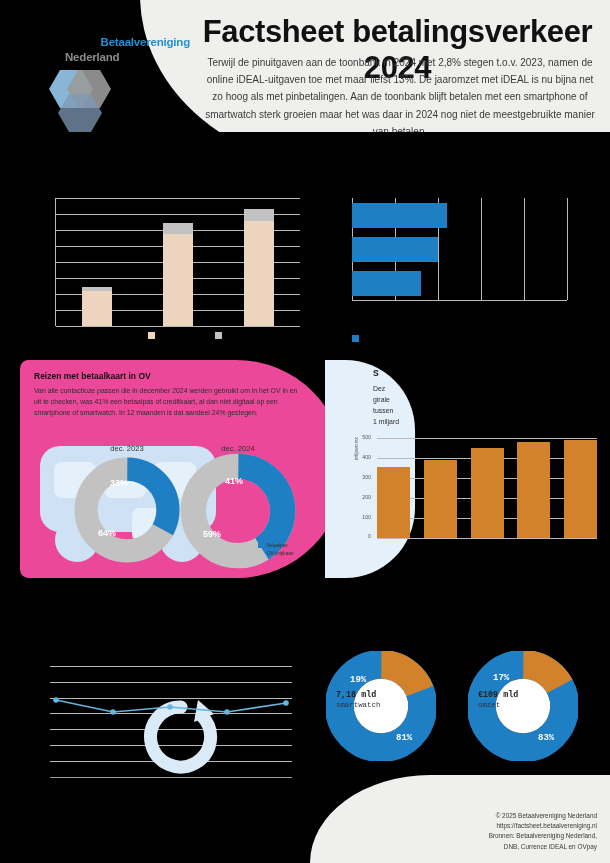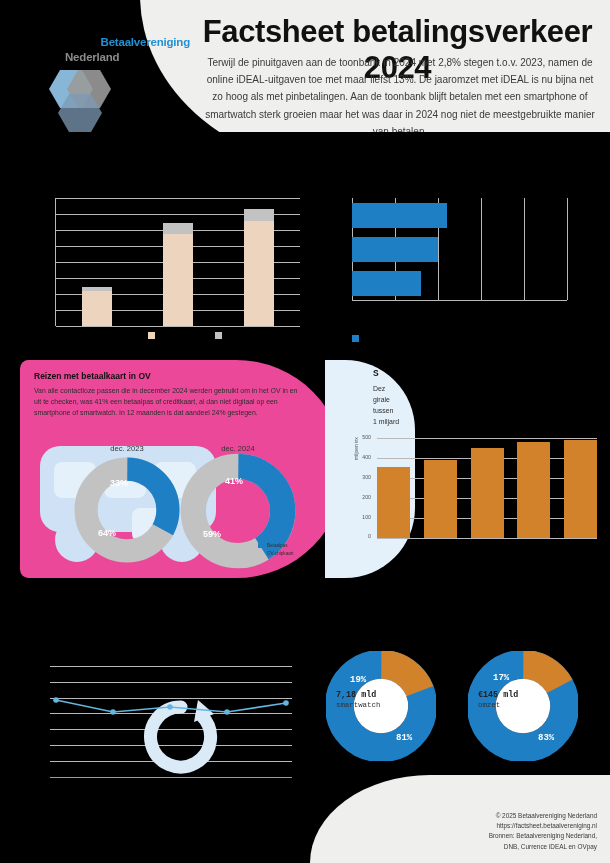--- a/index.html
+++ b/index.html
@@ -362,21 +362,21 @@
     </div>
 
     <svg width="110" height="110" style="position:absolute; left:150px; top:6px;" viewBox="0 0 42 42">
       <circle cx="21" cy="21" r="15.915" fill="transparent" stroke="#1f7fc4" stroke-width="11"></circle>
       <circle cx="21" cy="21" r="15.915" fill="transparent" stroke="#d1822a" stroke-width="11" stroke-dasharray="17 83" stroke-dashoffset="25"></circle>
       <circle cx="21" cy="21" r="10.4" fill="#ffffff"></circle>
     </svg>
     <div class="pct-in" style="left:175px; top:28px;">17%</div>
     <div class="pct-in" style="left:220px; top:88px;">83%</div>
     <div class="s5-cap-b" style="left:160px; top:45px;">
-      <span class="s5-cap-strong">€145 mld</span>
+      <span class="s5-cap-strong">€109 mld</span>
       <span>omzet</span>
     </div>
 
     <div class="s5-legend">
       <span class="legend-sw" style="background:#1f7fc4"></span>
       <span class="legend-sw" style="background:#d1822a"></span>
     </div>
   </div>
 
   <div class="footer-bg"></div>

